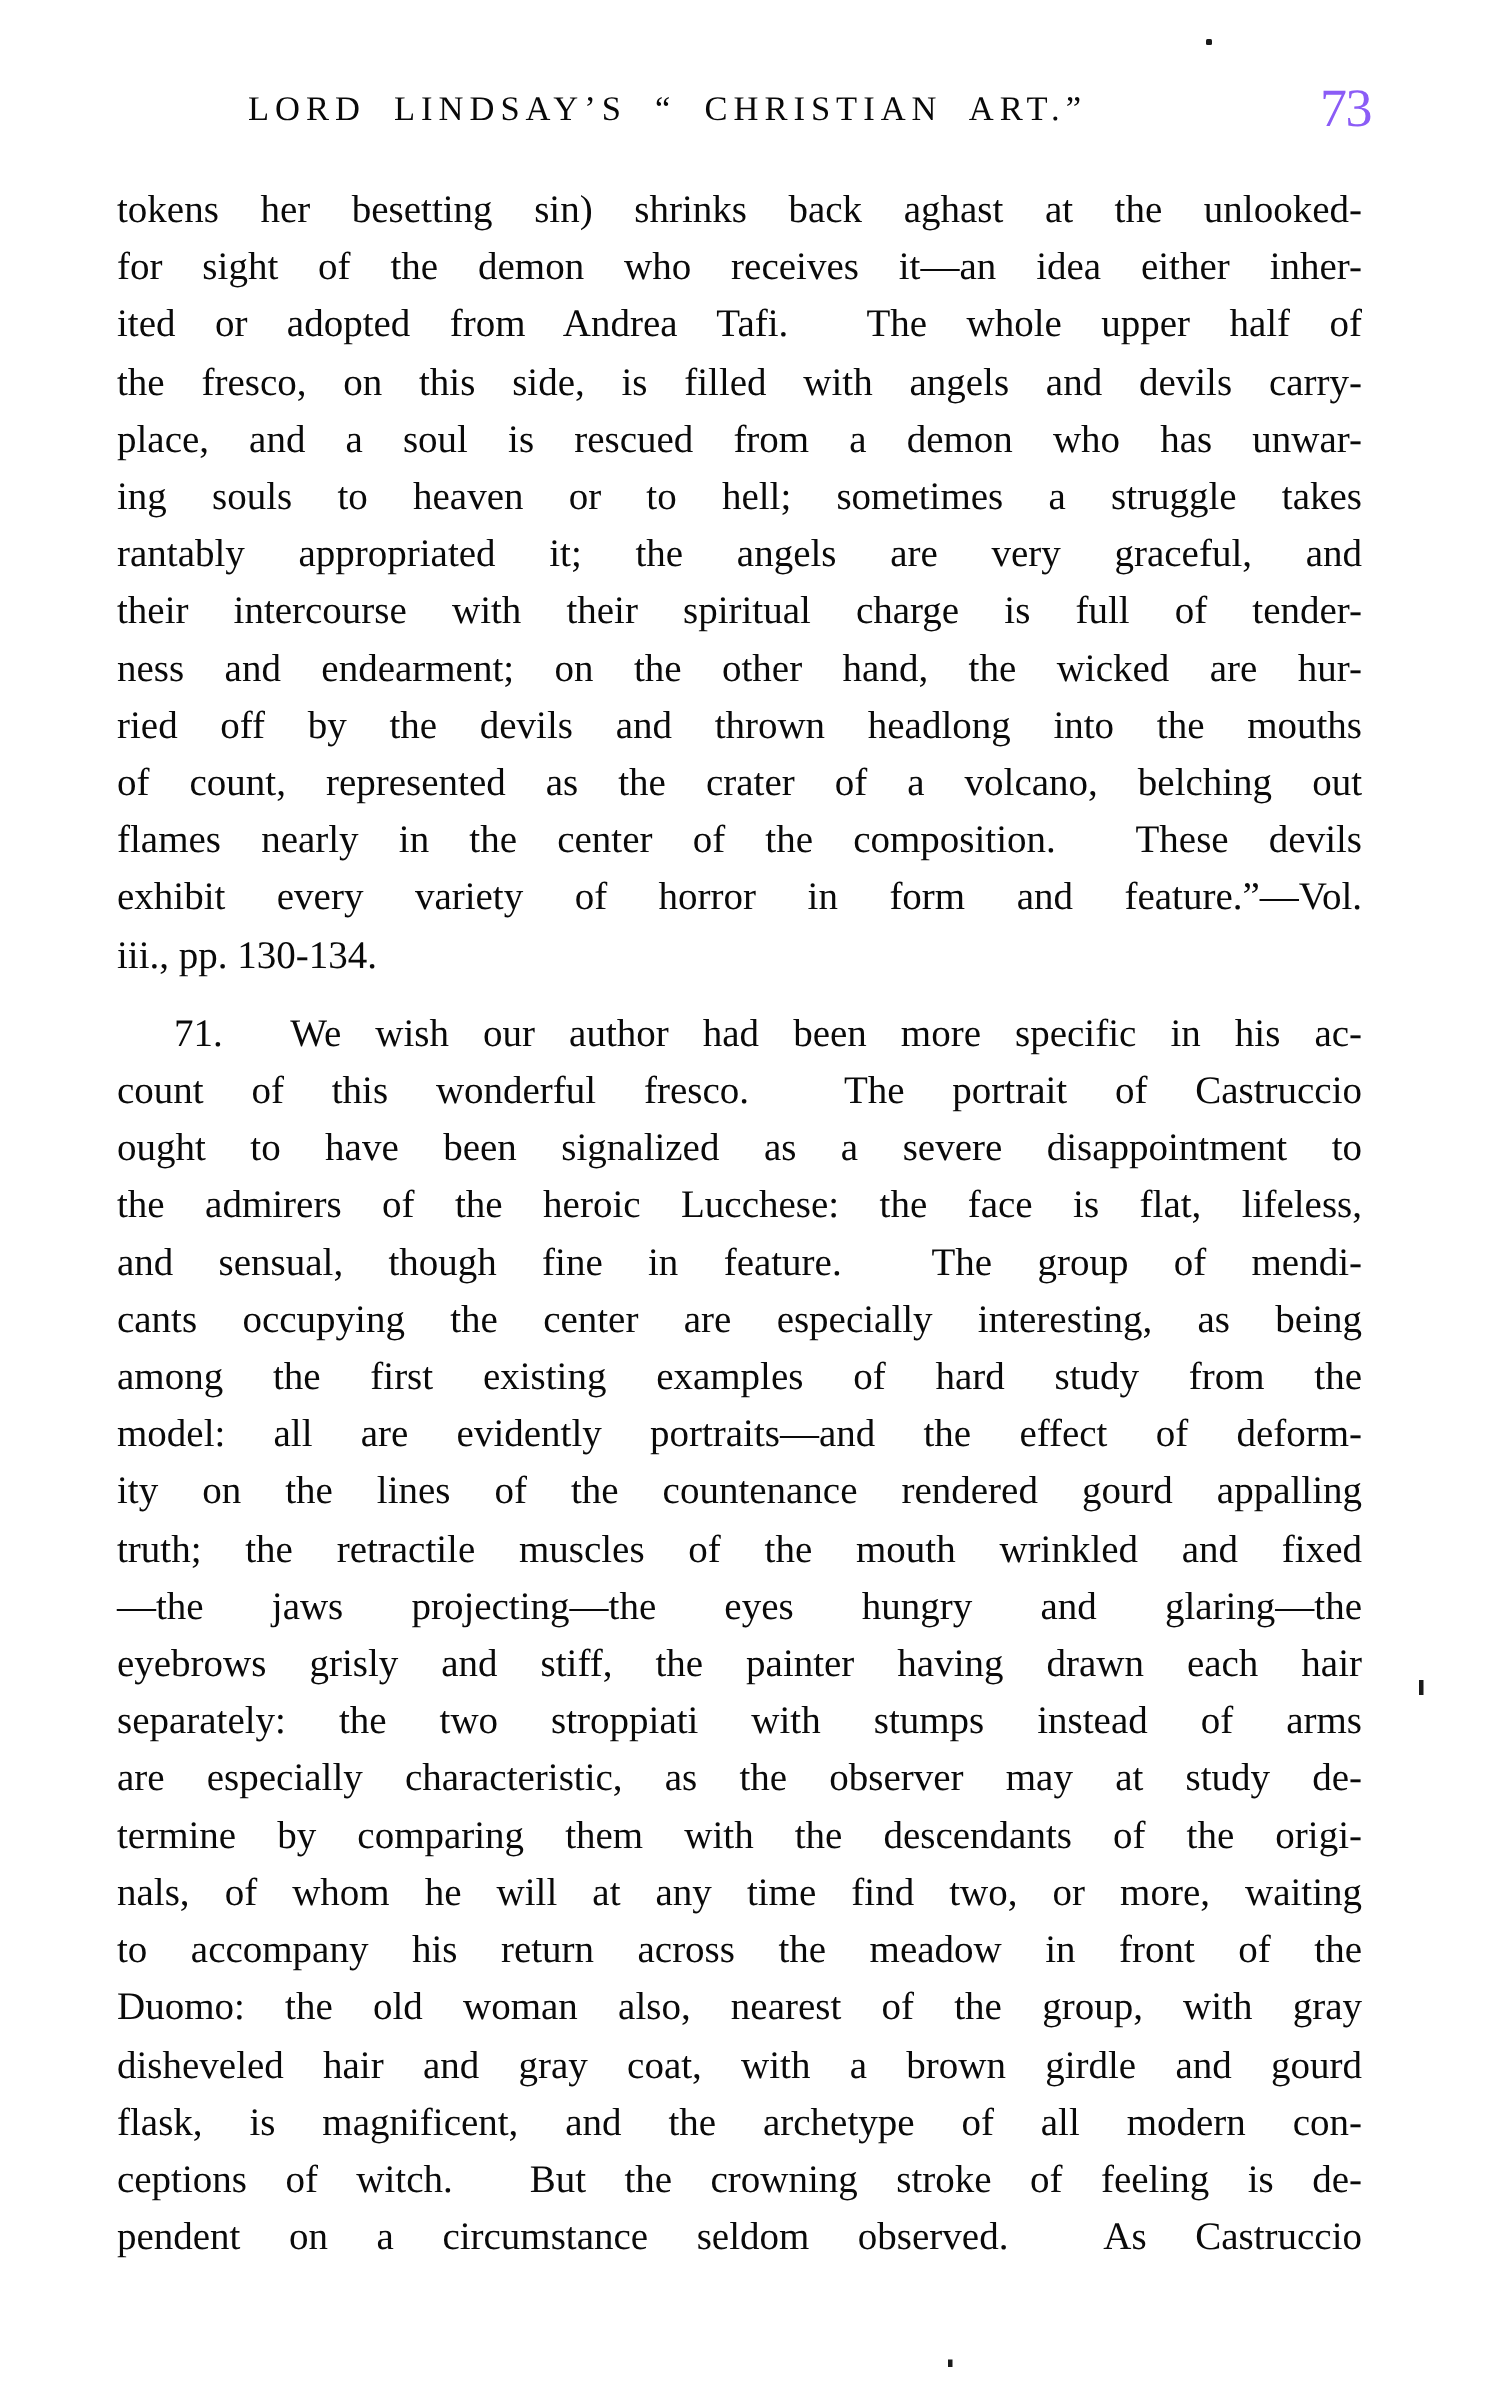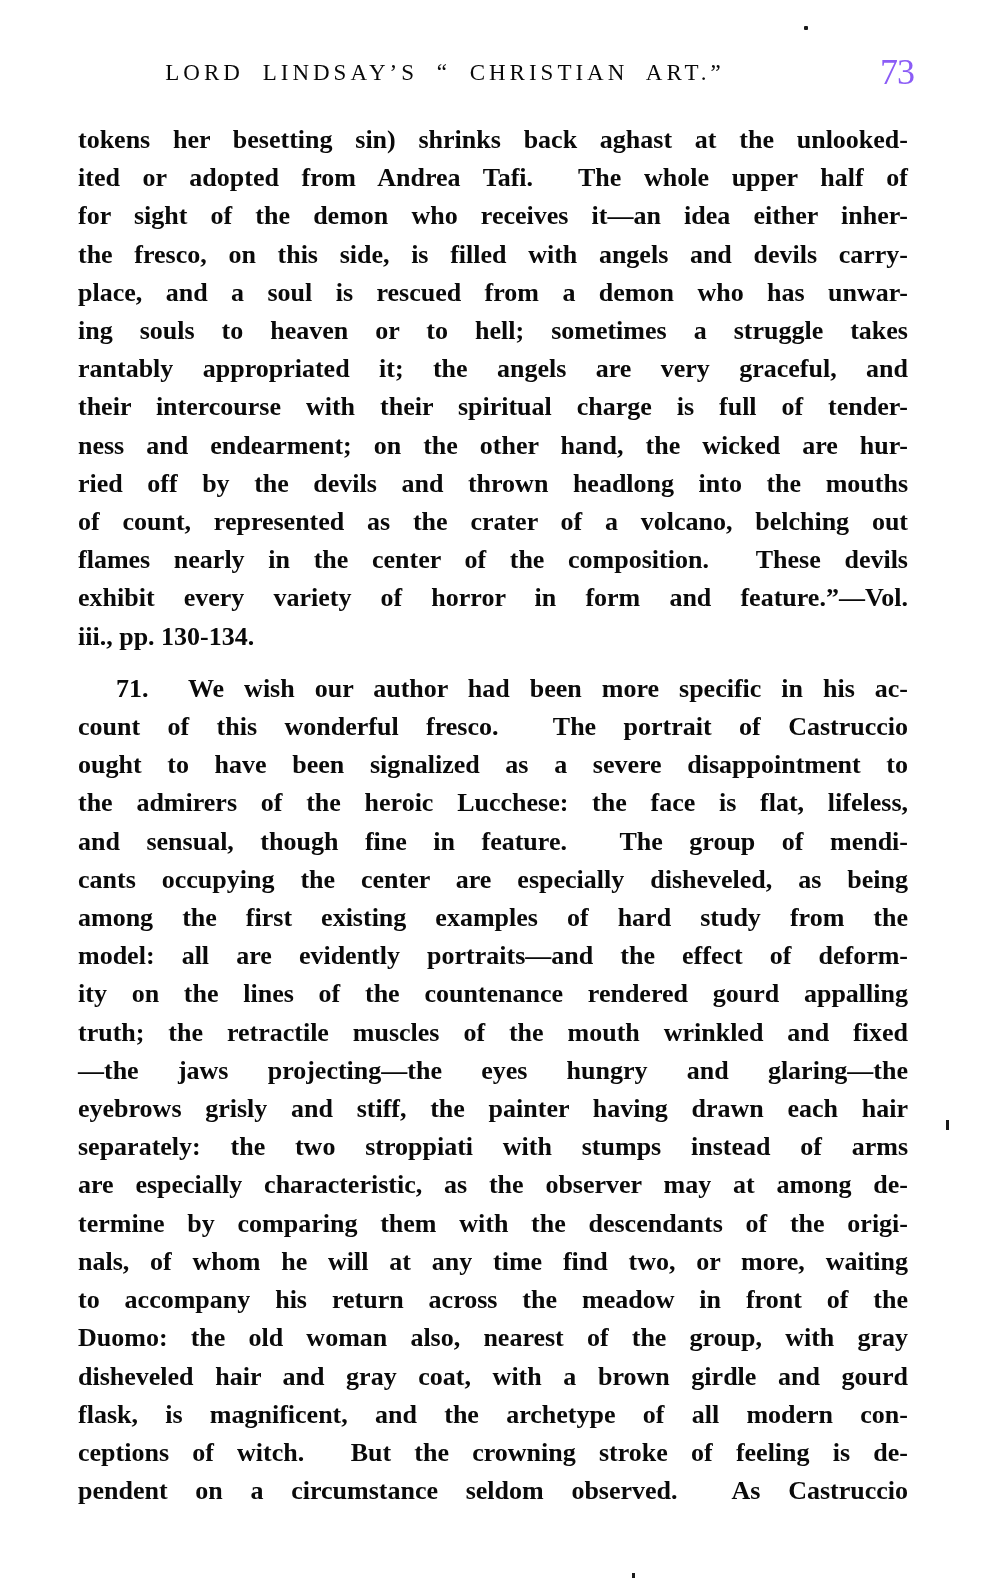--- a/index.html
+++ b/index.html
@@ -34,21 +34,20 @@
     color: #8b5cf6;
   }
   .body-text {
     position: absolute;
     top: 121px;
     left: 78px;
     width: 830px;
     font-size: 26px;
     line-height: 38.2px;
     color: #0a0a0a;
-    font-weight: bold;
   }
   .para + .para { margin-top: 14px; }
   .para.indented .line:first-child { text-indent: 38px; }
   .line {
     text-align: justify;
     text-align-last: justify;
   }
   .line.last {
     text-align-last: left;
   }
@@ -63,49 +62,49 @@
 </head>
 <body>
 
 <div class="page">
   <div class="running-head">LORD LINDSAY’S “ CHRISTIAN ART.”</div>
   <div class="page-number">73</div>
 
   <div class="body-text" id="body-text">
       <div class="para">
         <div class="line">tokens her besetting sin) shrinks back aghast at the unlooked-</div>
+        <div class="line">for sight of the demon who receives it—an idea either inher-</div>
         <div class="line">ited or adopted from Andrea Tafi.&nbsp; The whole upper half of</div>
-        <div class="line">for sight of the demon who receives it—an idea either inher-</div>
         <div class="line">the fresco, on this side, is filled with angels and devils carry-</div>
         <div class="line">place, and a soul is rescued from a demon who has unwar-</div>
         <div class="line">ing souls to heaven or to hell; sometimes a struggle takes</div>
         <div class="line">rantably appropriated it; the angels are very graceful, and</div>
         <div class="line">their intercourse with their spiritual charge is full of tender-</div>
         <div class="line">ness and endearment; on the other hand, the wicked are hur-</div>
         <div class="line">ried off by the devils and thrown headlong into the mouths</div>
         <div class="line">of count, represented as the crater of a volcano, belching out</div>
         <div class="line">flames nearly in the center of the composition.&nbsp; These devils</div>
         <div class="line">exhibit every variety of horror in form and feature.”—Vol.</div>
         <div class="line last">iii., pp. 130-134.</div>
       </div>
       <div class="para indented">
         <div class="line">71.&nbsp; We wish our author had been more specific in his ac-</div>
         <div class="line">count of this wonderful fresco.&nbsp; The portrait of Castruccio</div>
         <div class="line">ought to have been signalized as a severe disappointment to</div>
         <div class="line">the admirers of the heroic Lucchese: the face is flat, lifeless,</div>
         <div class="line">and sensual, though fine in feature.&nbsp; The group of mendi-</div>
-        <div class="line">cants occupying the center are especially disheveled, as being</div>
+        <div class="line">cants occupying the center are especially interesting, as being</div>
         <div class="line">among the first existing examples of hard study from the</div>
         <div class="line">model: all are evidently portraits—and the effect of deform-</div>
         <div class="line">ity on the lines of the countenance rendered gourd appalling</div>
         <div class="line">truth; the retractile muscles of the mouth wrinkled and fixed</div>
         <div class="line">—the jaws projecting—the eyes hungry and glaring—the</div>
         <div class="line">eyebrows grisly and stiff, the painter having drawn each hair</div>
         <div class="line">separately: the two stroppiati with stumps instead of arms</div>
-        <div class="line">are especially characteristic, as the observer may at among de-</div>
+        <div class="line">are especially characteristic, as the observer may at study de-</div>
         <div class="line">termine by comparing them with the descendants of the origi-</div>
         <div class="line">nals, of whom he will at any time find two, or more, waiting</div>
         <div class="line">to accompany his return across the meadow in front of the</div>
         <div class="line">Duomo: the old woman also, nearest of the group, with gray</div>
         <div class="line">disheveled hair and gray coat, with a brown girdle and gourd</div>
         <div class="line">flask, is magnificent, and the archetype of all modern con-</div>
         <div class="line">ceptions of witch.&nbsp; But the crowning stroke of feeling is de-</div>
         <div class="line">pendent on a circumstance seldom observed.&nbsp; As Castruccio</div>
       </div>
     </div>

